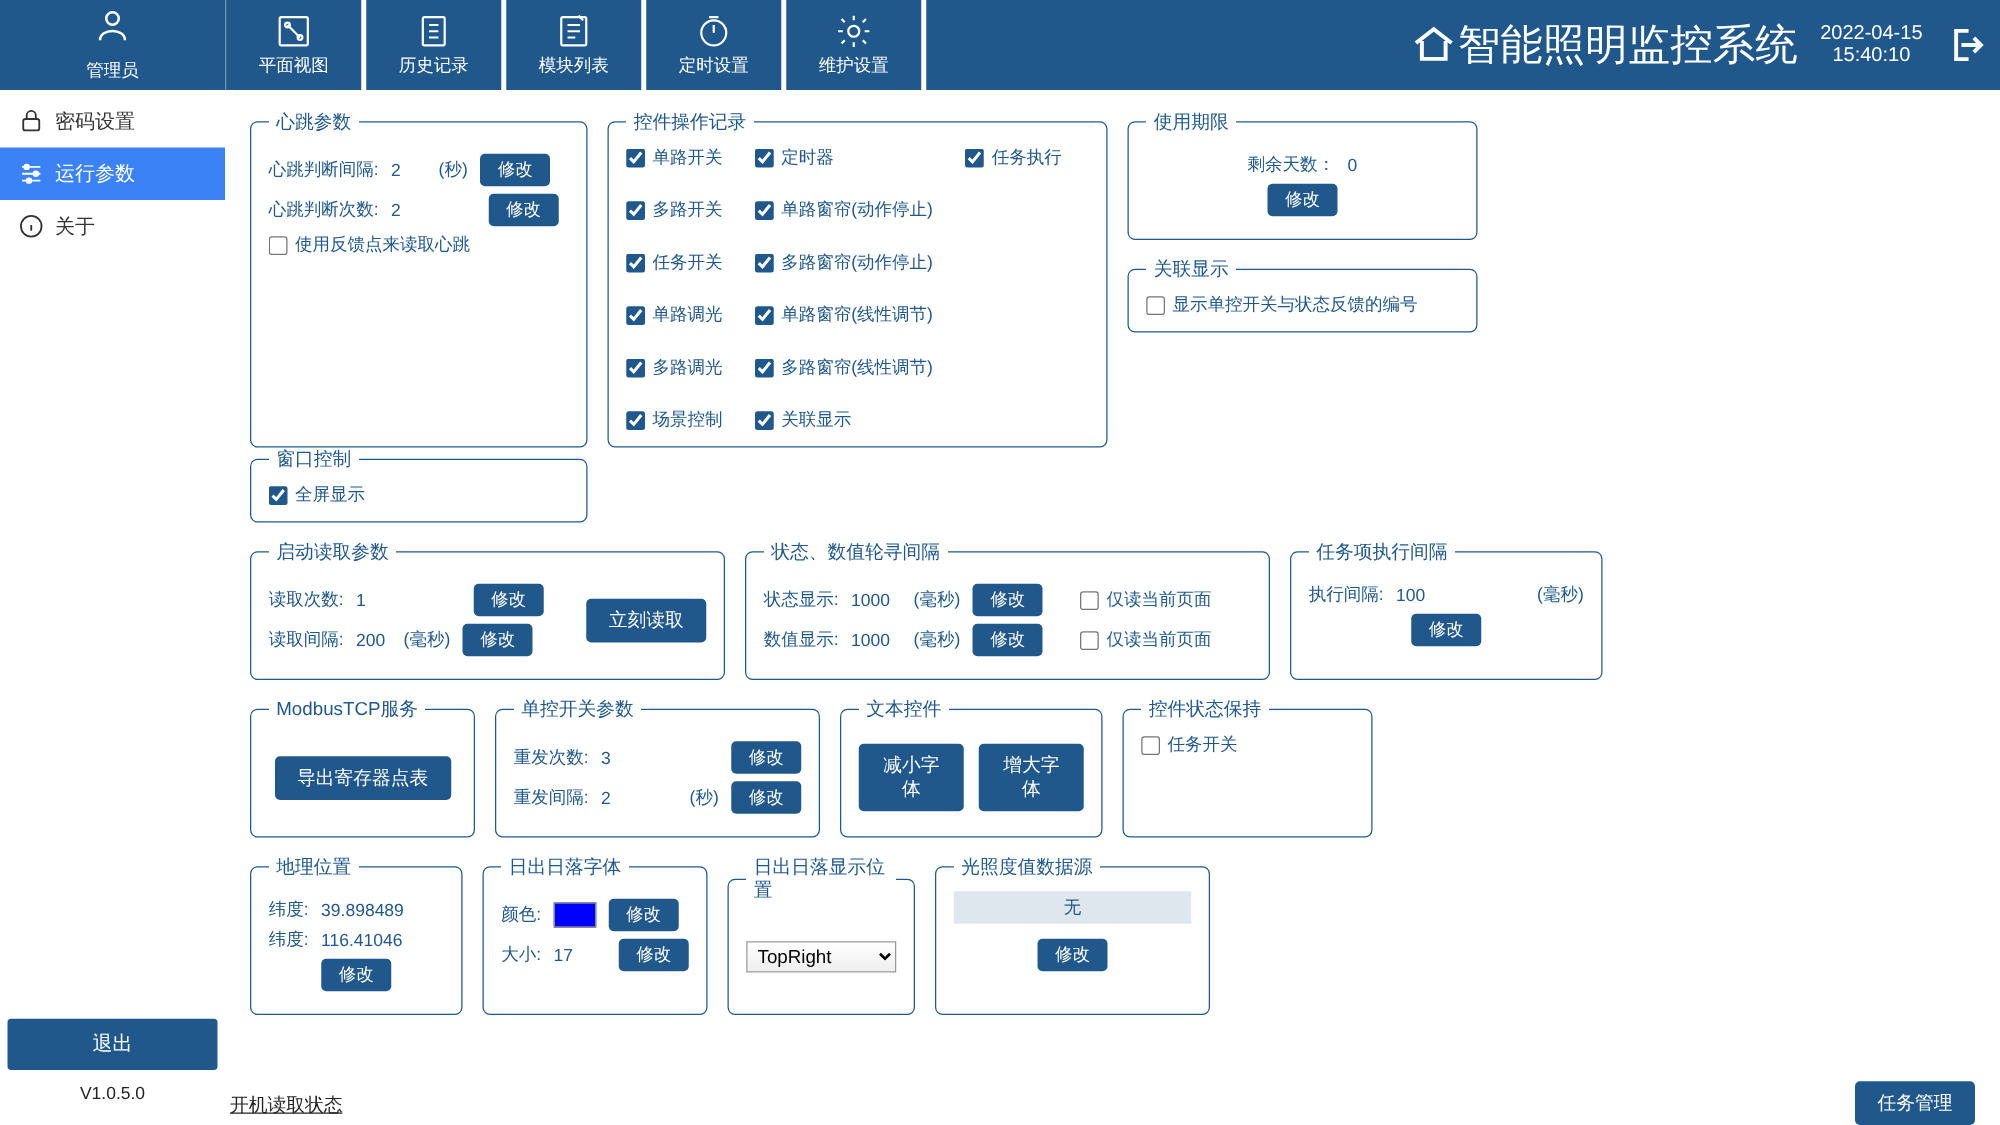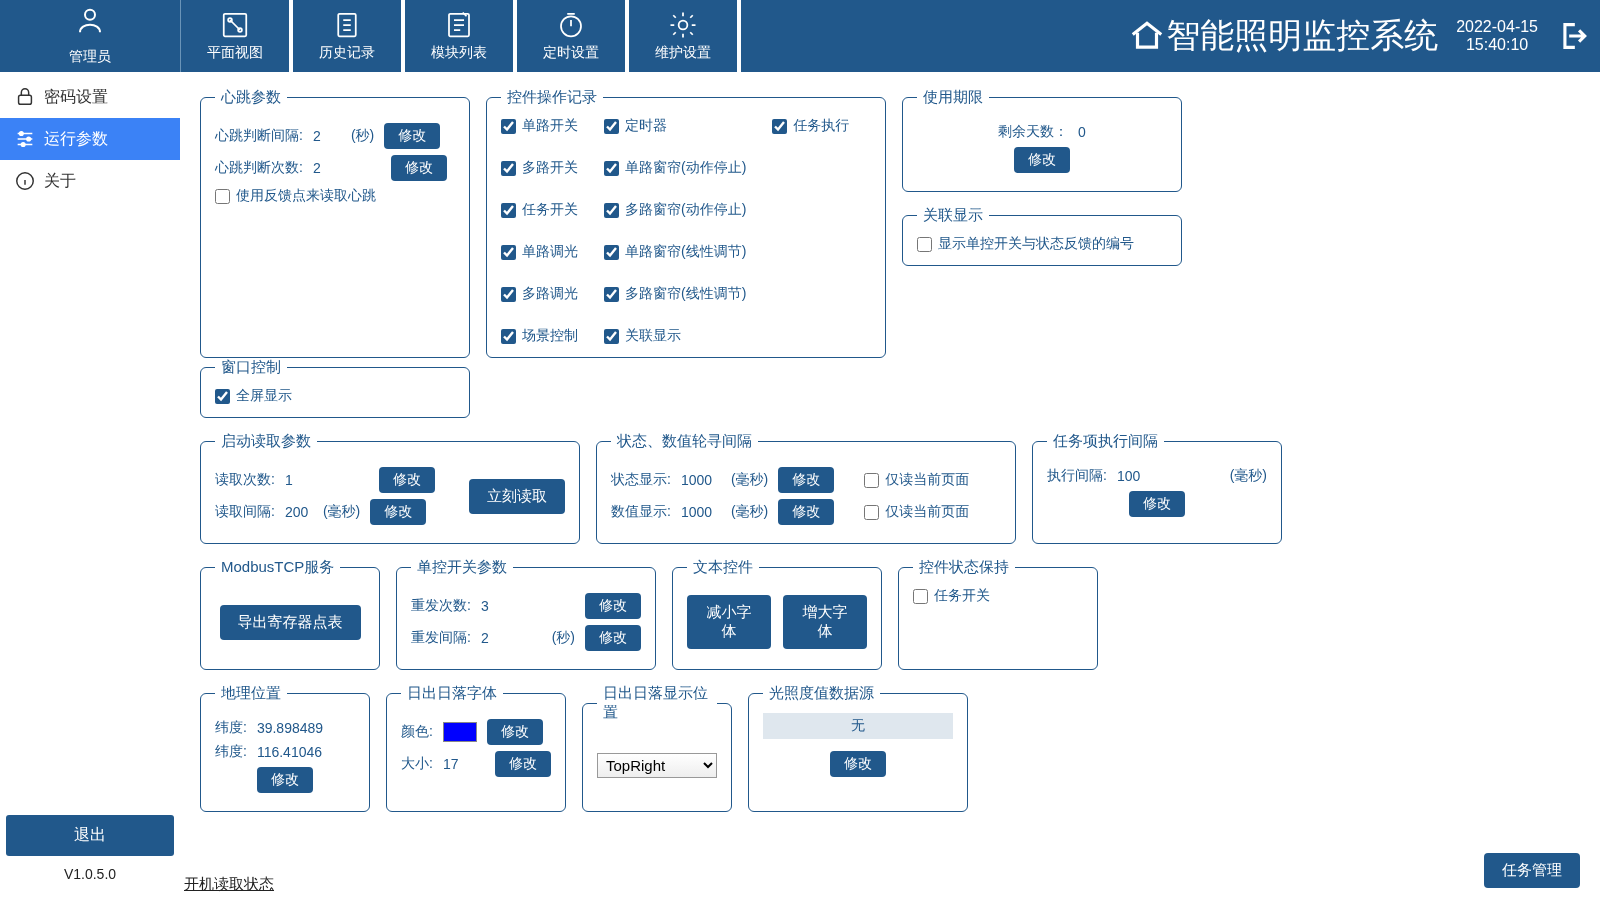--- a/index.html
+++ b/index.html
@@ -187,21 +187,21 @@
     position: absolute;
     left: 4px;
     bottom: 6px;
     color: #222;
     font-size: 15px;
     text-decoration: underline;
   }
   .footer-btn {
     position: absolute;
     right: 20px;
-    bottom: 12px;
+    bottom: 0;
   }
 </style>
 </head>
 <body>
 
 <div class="header">
   <div class="header-user">
     <svg viewBox="0 0 24 24" fill="none" stroke="#fff" stroke-width="1.6">
         <circle cx="12" cy="7" r="4"></circle>
         <path d="M4 21c0-4 4-6 8-6s8 2 8 6"></path>

